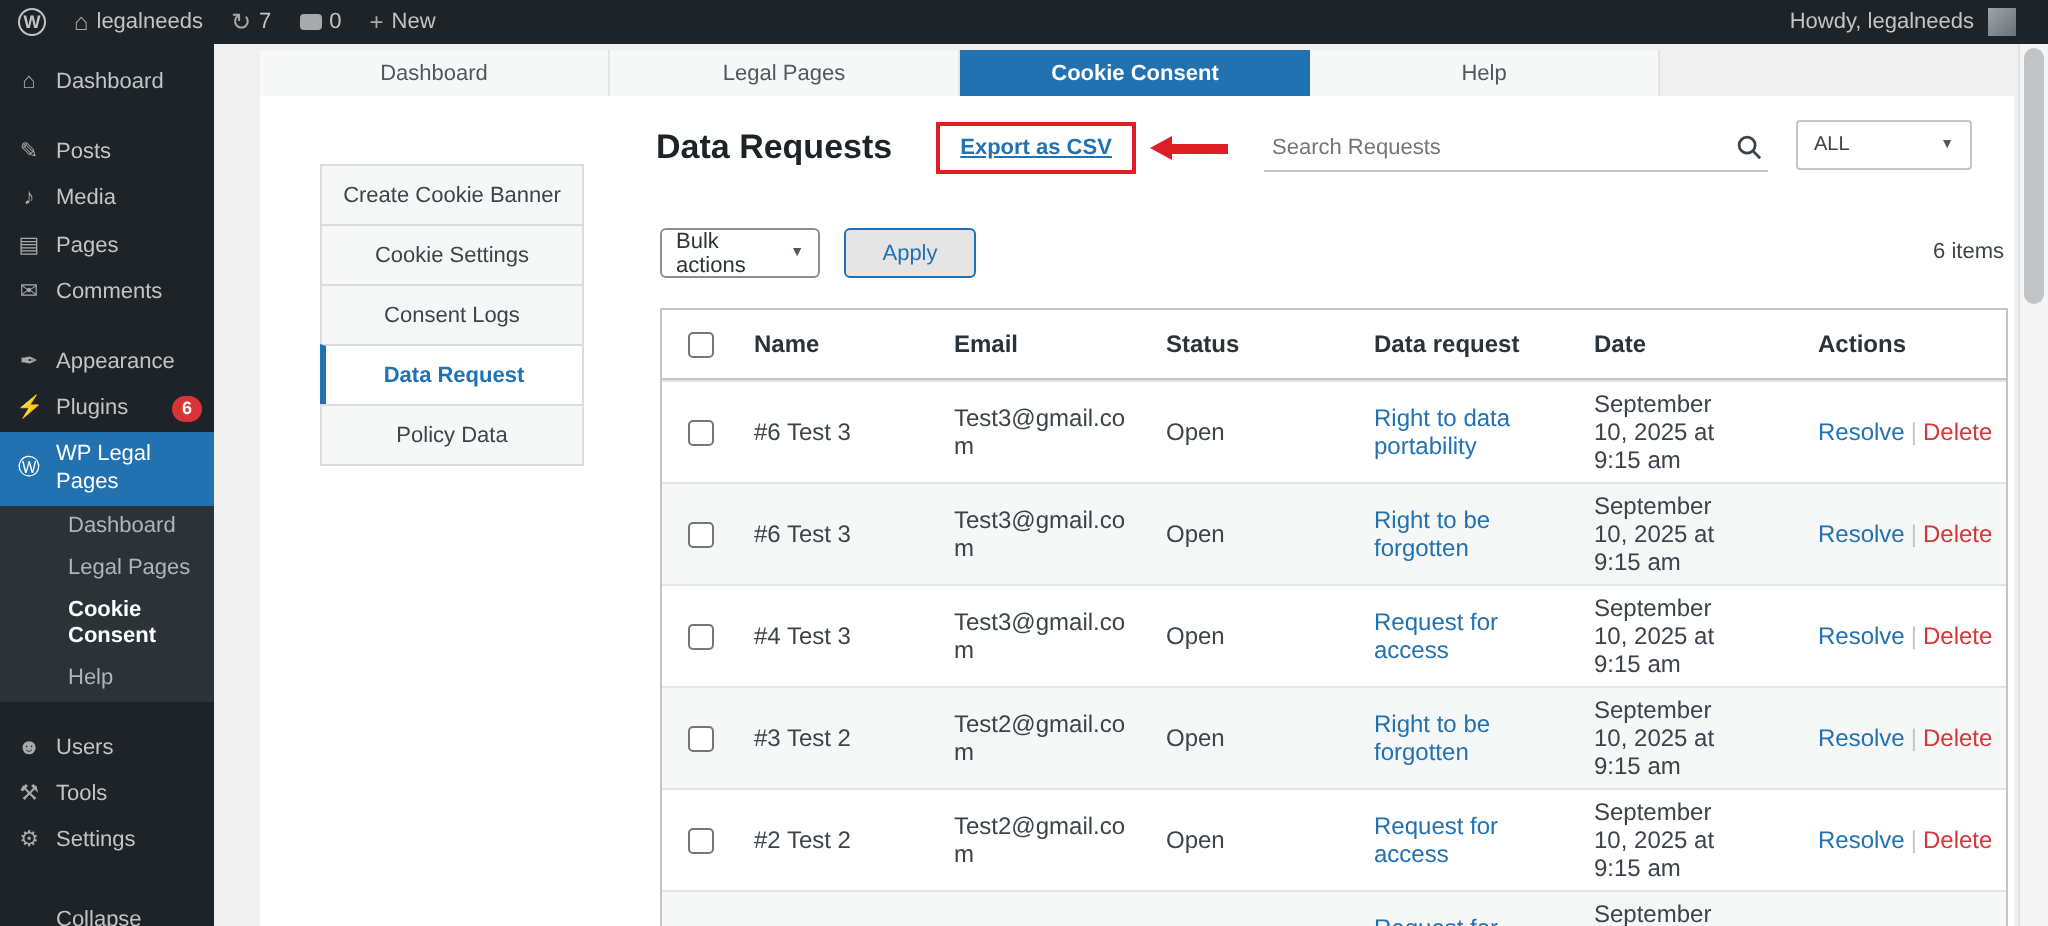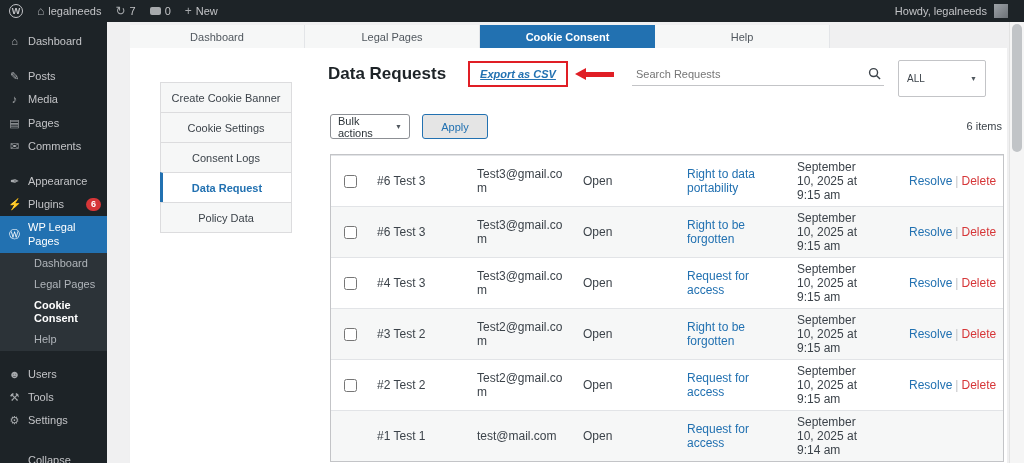--- a/index.html
+++ b/index.html
@@ -50,33 +50,33 @@
   .nav-btn { height:31px; display:flex; align-items:center; justify-content:center;
     border:1px solid #dcdcde; margin-top:-1px; background:#f6f7f7; font-size:11px; color:#3c434a; cursor:pointer; }
   .nav-btn:first-child { margin-top:0; }
   .nav-btn.active { background:#fff; color:#2271b1; font-weight:bold; border-left:3px solid #2271b1; }
 
   
   .content { position:absolute; left:198px; right:3px; top:0; bottom:0; }
   .content-header { position:absolute; left:0; top:10px; height:32px; display:flex; align-items:center; }
   .page-title { font-size:17px; font-weight:bold; color:#1d2327; margin-right:22px; }
   .annot-box { border:2px solid #e01e25; padding:5px 10px; display:flex; align-items:center; }
-  .export-link { font-size:11px; font-weight:bold; color:#2271b1; text-decoration:underline; cursor:pointer; white-space:nowrap;font-style:italic; }
+  .export-link { font-size:11px; font-weight:bold; color:#2271b1; text-decoration:underline; cursor:pointer; white-space:nowrap; }
   .annot-arrow { display:flex; align-items:center; margin-left:7px; }
   .annot-arrow .head { width:0; height:0; border-top:6px solid transparent; border-bottom:6px solid transparent;
     border-right:11px solid #e01e25; }
   .annot-arrow .shaft { width:28px; height:5px; background:#e01e25; }
 
   .search-box { position:absolute; top:14px; right:120px; width:252px; height:24px; display:flex;
     align-items:center; border-bottom:1px solid #c3c4c7; background:#fff; }
   .search-input { flex:1; border:none; outline:none; font-size:11px; color:#3c434a; padding:0 4px;
     font-family:"Liberation Sans",sans-serif; background:transparent; }
   .search-icon { width:20px; display:flex; align-items:center; justify-content:center; cursor:pointer; }
 
-  .filter-select { position:absolute; top:12px; right:18px; width:88px; height:37px; background:#fff;
+  .filter-select { position:absolute; top:12px; right:18px; width:88px; height:25px; background:#fff;
     border:1px solid #c3c4c7; border-radius:2px; display:flex; align-items:center; font-size:10px;
     color:#3c434a; padding:0 8px; cursor:pointer; }
   .filter-select .chev, .bulk-select .chev { margin-left:auto; font-size:7px; color:#50575e; }
 
   .bulk-row { position:absolute; left:2px; top:66px; right:0; height:26px; }
   .bulk-select { position:absolute; left:0; top:0; width:80px; height:25px; background:#fff;
     border:1px solid #8c8f94; border-radius:3px; display:flex; align-items:center; font-size:11px;
     color:#2c3338; padding:0 7px; cursor:pointer; }
   .apply-btn { position:absolute; left:92px; top:0; width:66px; height:25px; background:#e5e5e5;
     border:1px solid #2271b1; border-radius:3px; color:#2271b1; font-size:11px; cursor:pointer;
@@ -316,20 +316,31 @@
         <div class="bulk-row">
           <div class="bulk-select">
             <span>Bulk actions</span>
             <span class="chev">▼</span>
           </div>
           <button class="apply-btn">Apply</button>
           <span class="items-count">6 items</span>
         </div>
 
         <div class="table">
+          <div class="thead">
+            <div class="cell c-cb">
+                <input type="checkbox" style="">
+              </div>
+            <div class="cell c-name">Name</div>
+            <div class="cell c-email">Email</div>
+            <div class="cell c-status">Status</div>
+            <div class="cell c-req">Data request</div>
+            <div class="cell c-date">Date</div>
+            <div class="cell c-actions">Actions</div>
+          </div>
           <div>
   <div class="trow">
     <div class="cell c-cb">
                   <input type="checkbox" style="">
                 </div>
     <div class="cell c-name">#6 Test 3</div>
     <div class="cell c-email">Test3@gmail.com</div>
     <div class="cell c-status">Open</div>
     <div class="cell c-req"><a class="req-link">Right to data portability</a></div>
     <div class="cell c-date">September 10, 2025 at 9:15 am</div>

